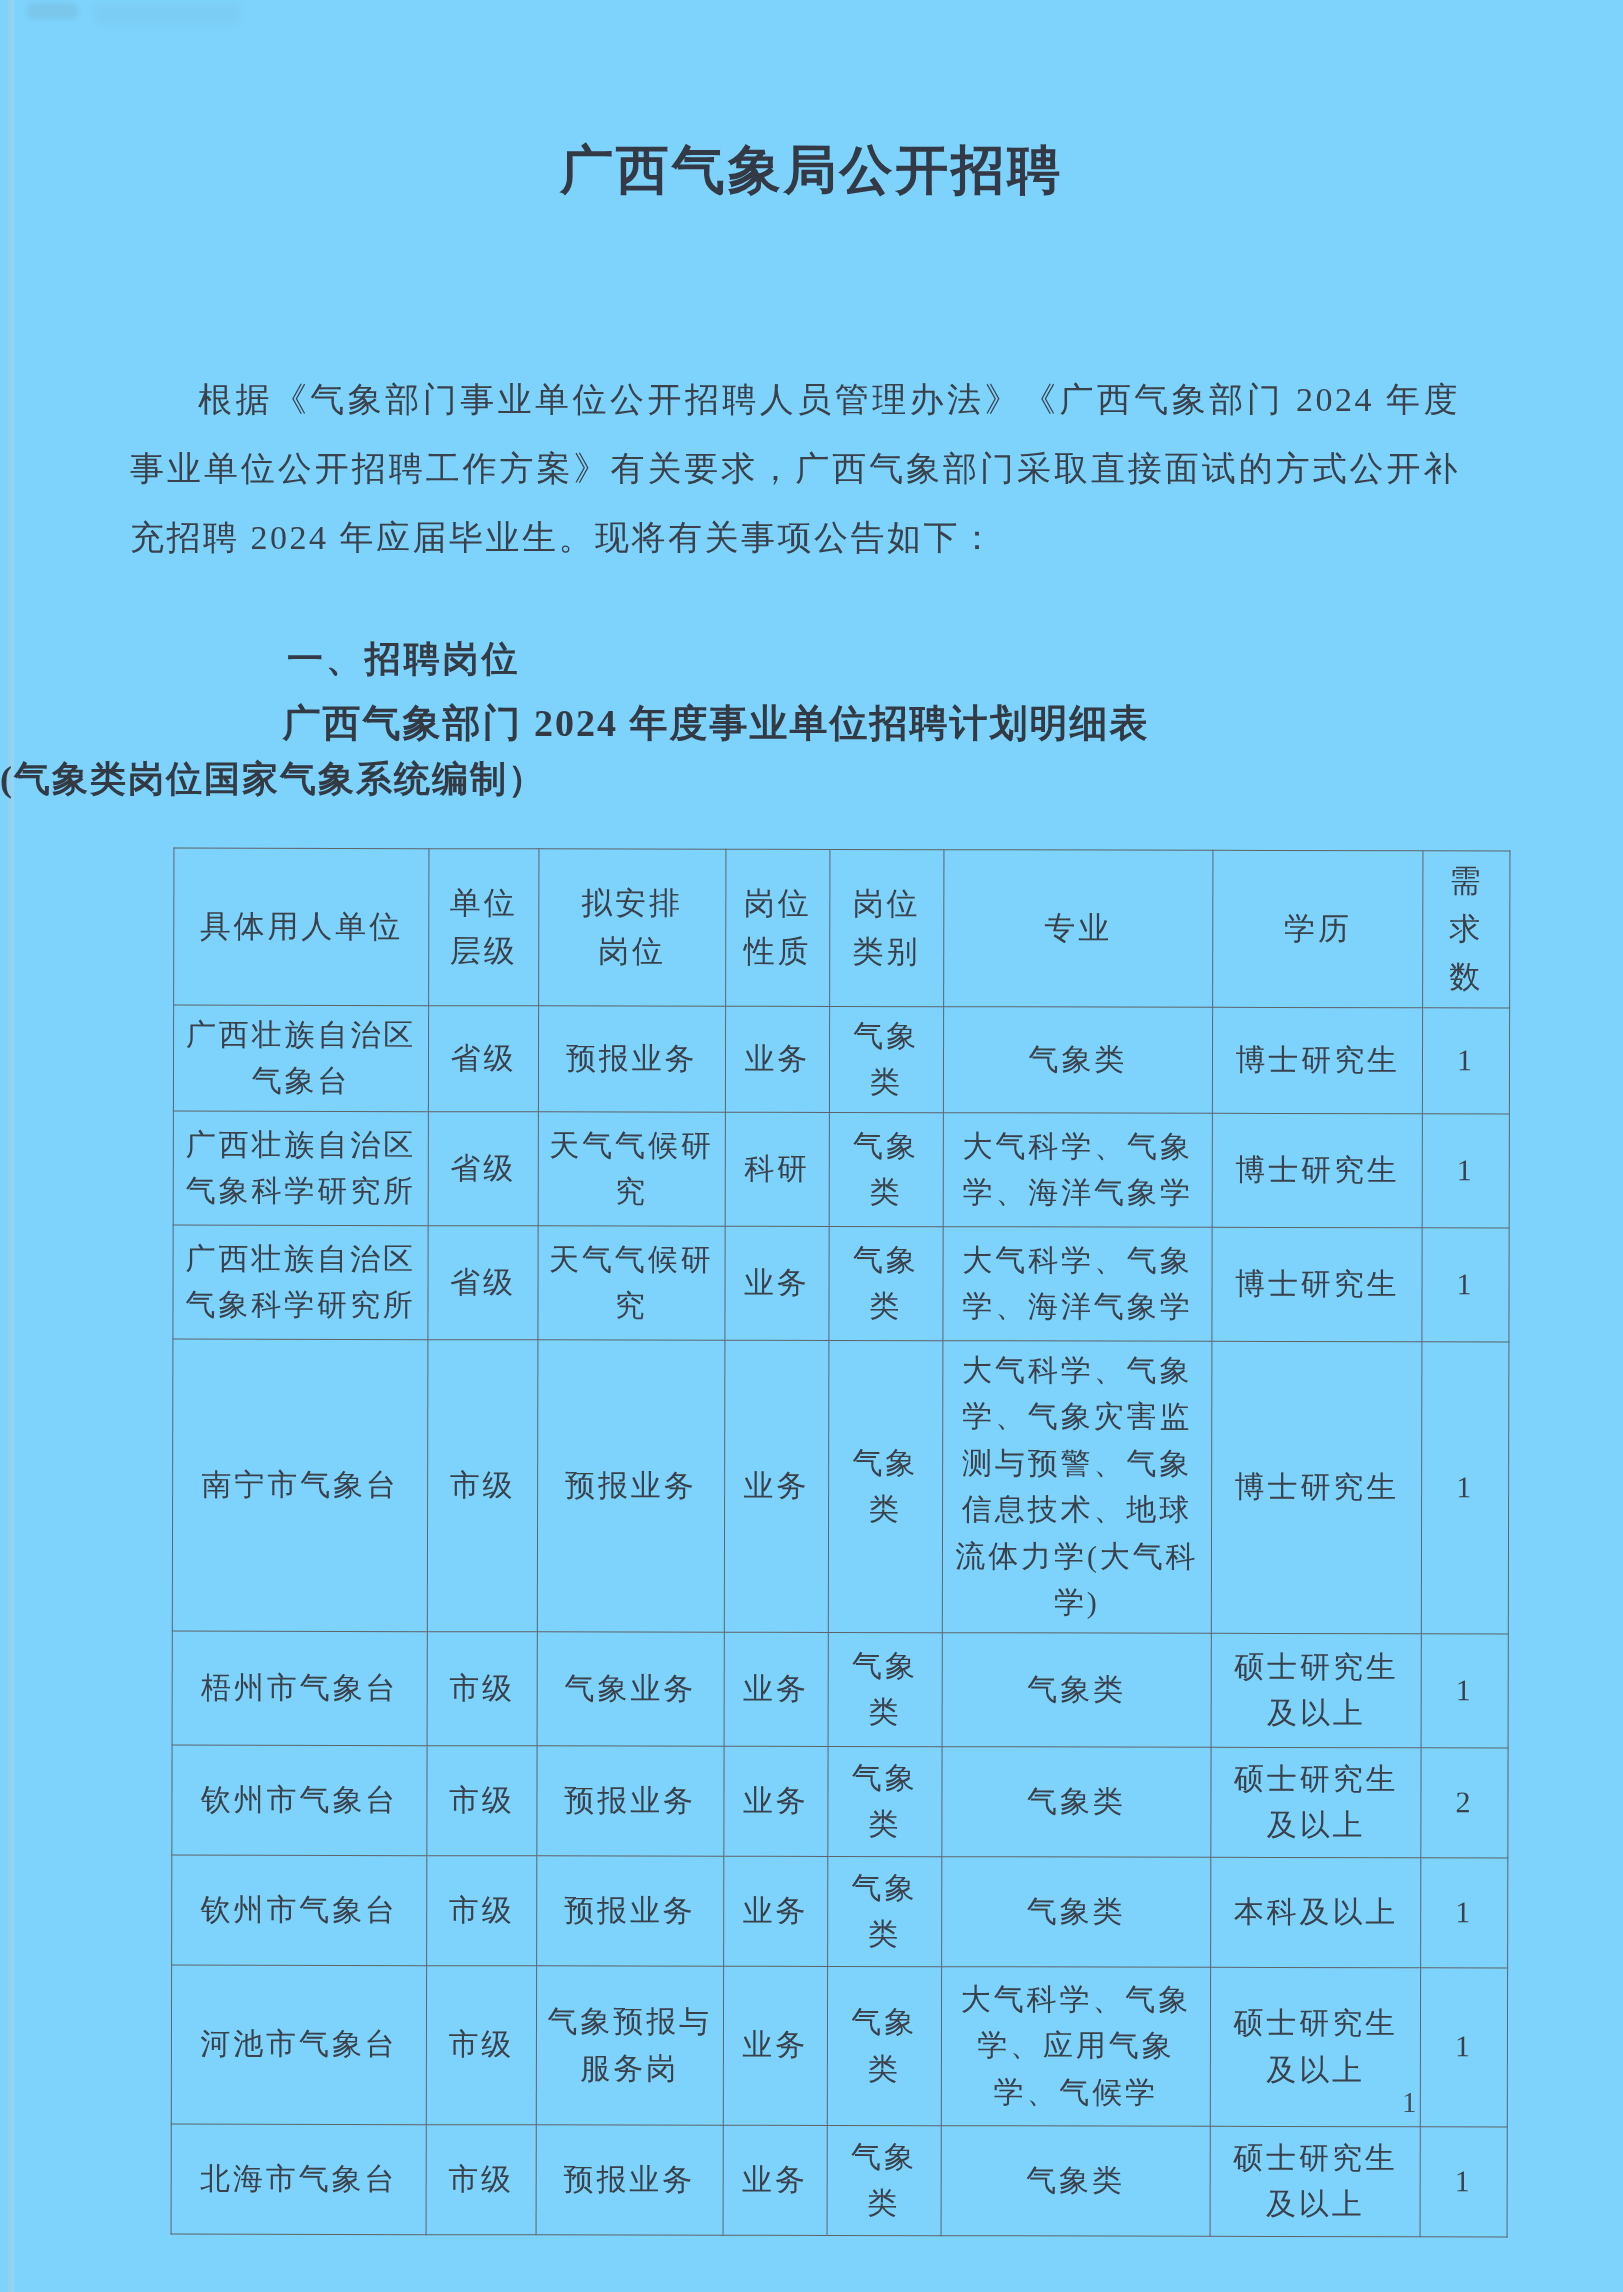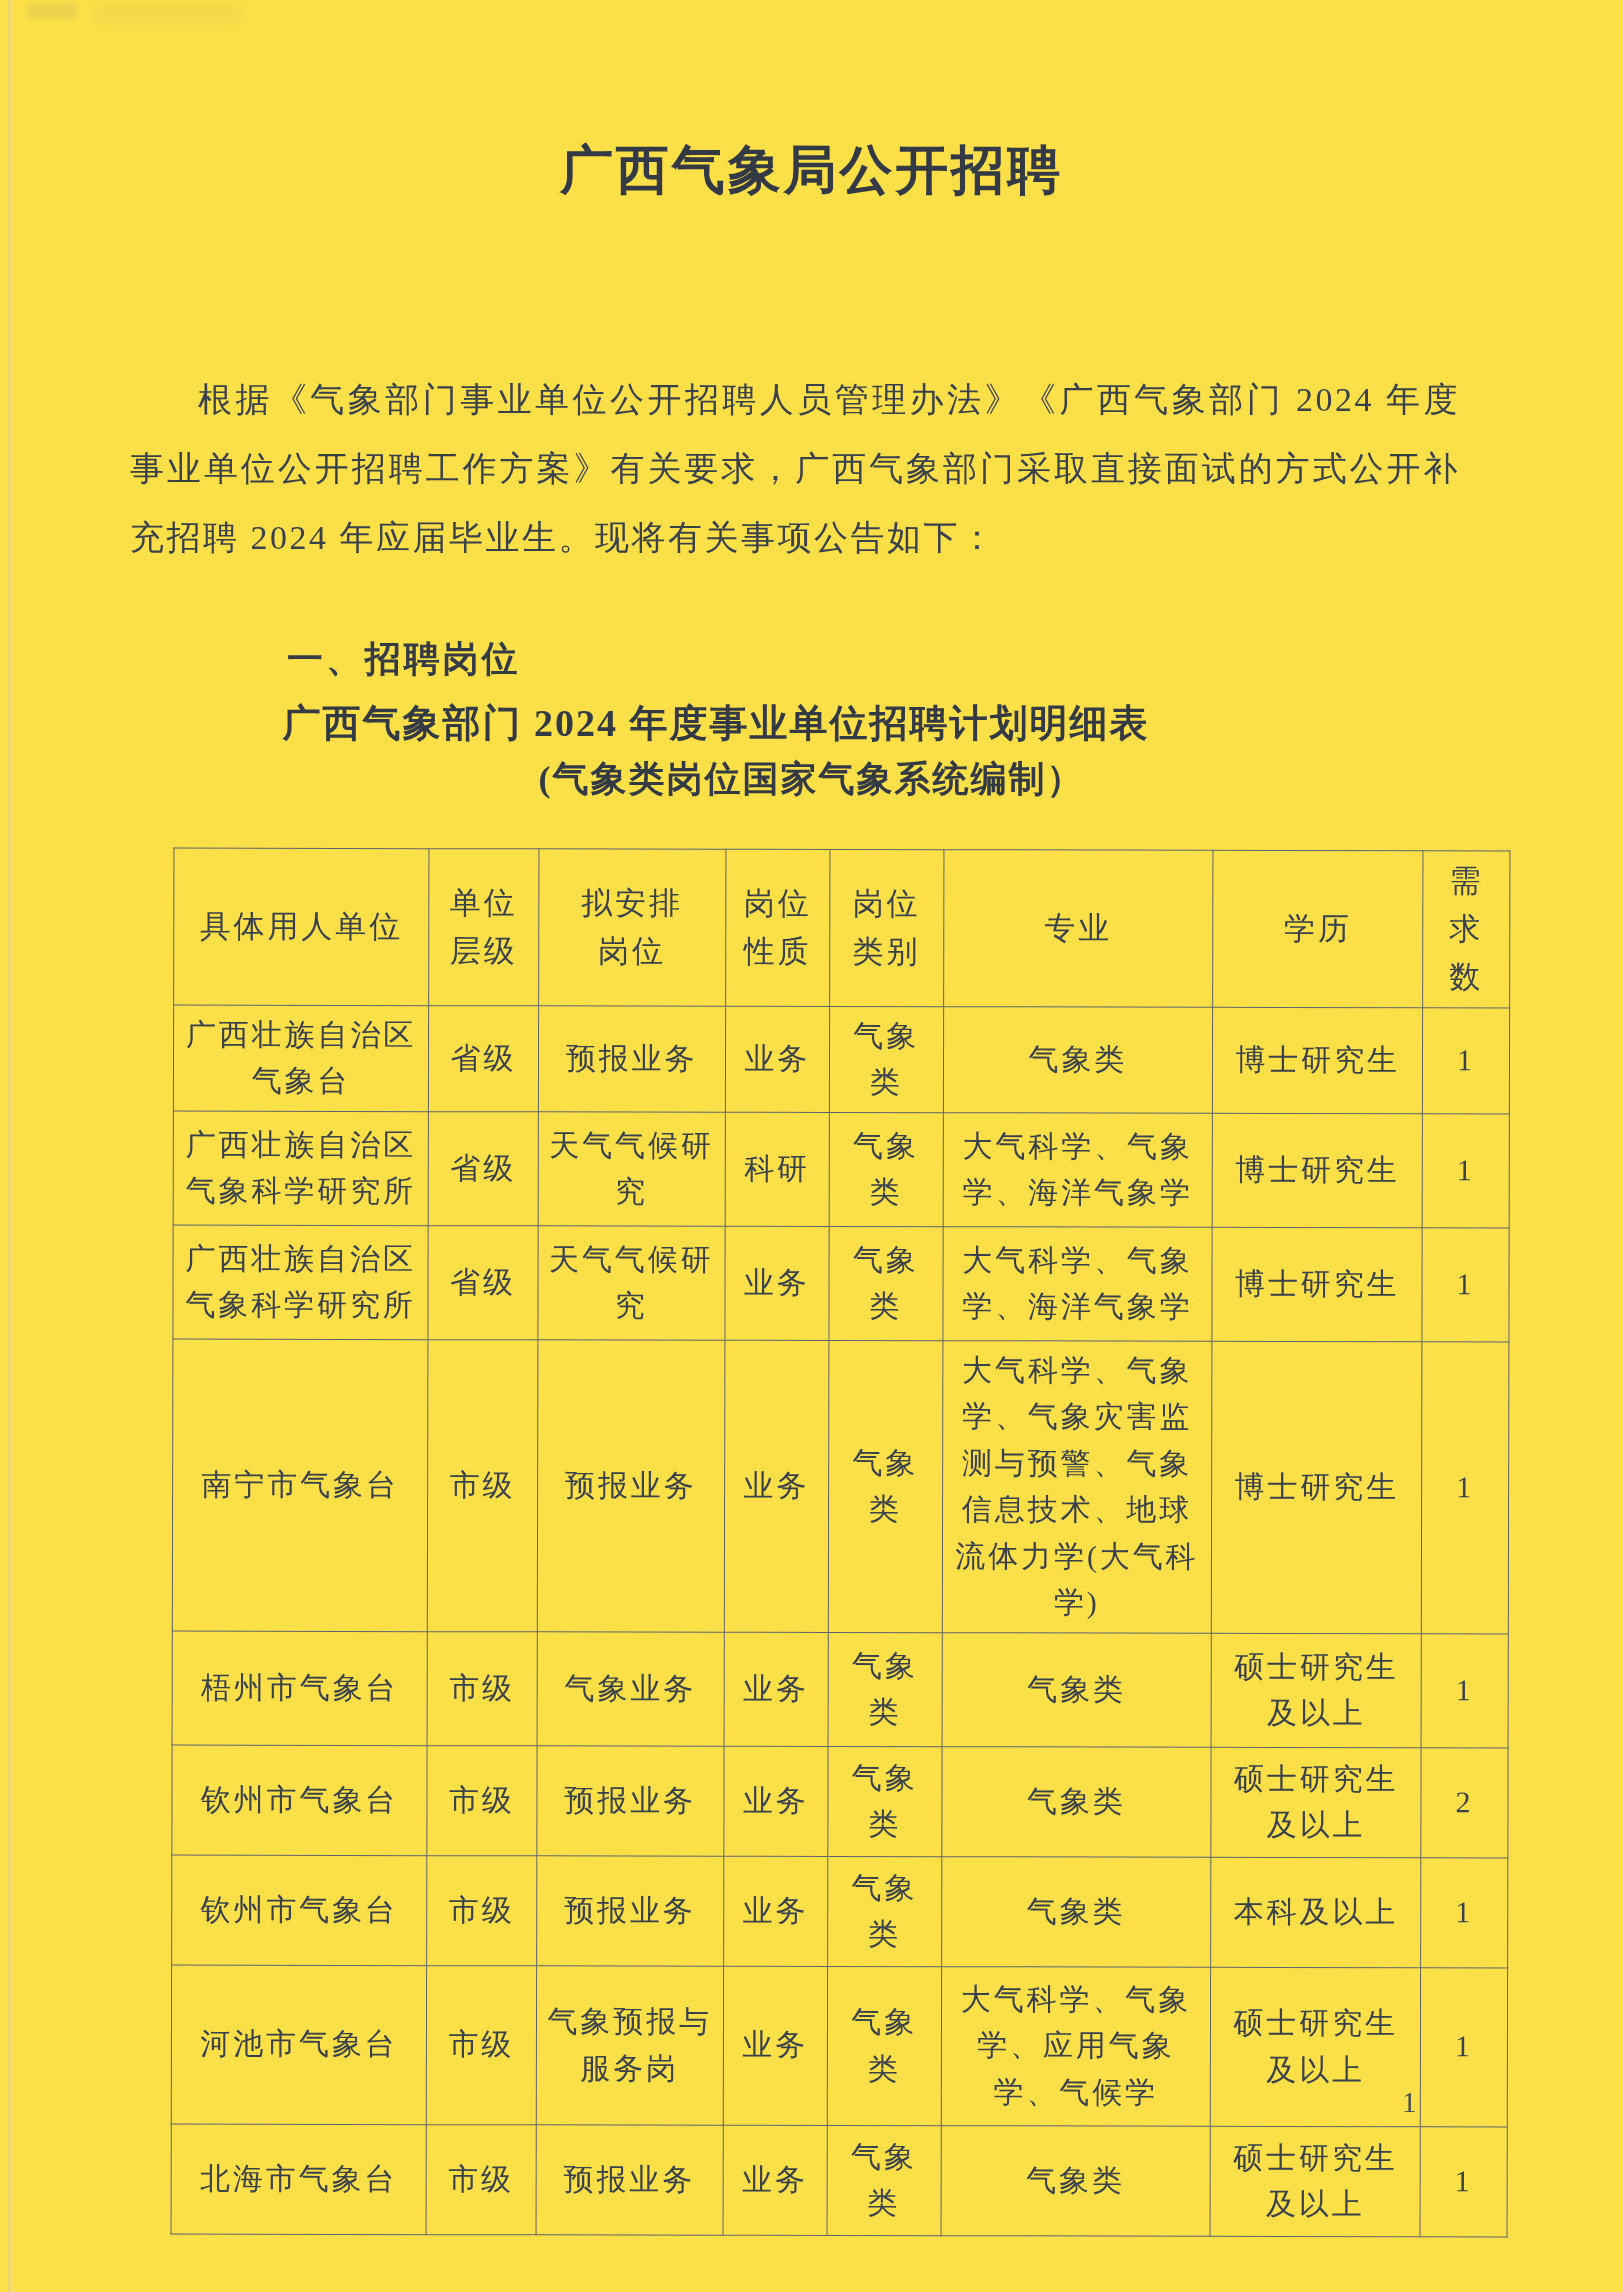--- a/index.html
+++ b/index.html
@@ -4,21 +4,21 @@
 <style>
   html,body{margin:0;padding:0;}
   body{
     width:1623px;height:2293px;
     background:#ffffff;
     font-family:"Liberation Serif","DejaVu Serif",serif;
     color:#3a4049;
     position:relative;
     overflow:hidden;
   }
-  .page{position:absolute;inset:0;background:#fde047;font-family:Liberation Serif, serif;}
+  .page{position:absolute;inset:0;background:#7dd3fc;font-family:Liberation Serif, serif;}
   
   .scan-edge{
     position:absolute;left:7.8px;top:0;width:5.9px;height:2293px;
     background:linear-gradient(to right, rgba(210,190,190,0.35), rgba(240,235,235,0.15));
     pointer-events:none;
   }
   .smudge{position:absolute;background:#6a7480;filter:blur(2.9px);border-radius:5.9px;pointer-events:none;}
   .smudge.s1{left:27.4px;top:2.9px;width:51px;height:15.7px;opacity:0.13;}
   .smudge.s2{left:94px;top:2px;width:147px;height:23.5px;opacity:0.05;}
   
@@ -38,21 +38,21 @@
     position:absolute;top:635px;left:130px;width:1330px;
     padding-left:157px;box-sizing:border-box;
     font-size:36px;font-weight:bold;letter-spacing:2.9px;color:#343b45;
   }
   .table-title{
     position:absolute;top:698px;left:0;width:1432px;
     text-align:center;font-size:38px;font-weight:bold;letter-spacing:2px;color:#333a44;
   }
   .table-subtitle{
     position:absolute;top:755px;left:0;width:1623px;
-    text-align:center;font-size:36px;font-weight:bold;letter-spacing:2px;color:#333a44;
+    font-size:36px;font-weight:bold;letter-spacing:2px;color:#333a44;
   }
   
   .plan-table{
     position:absolute;top:849px;left:172px;width:1337px;
     border-collapse:collapse;table-layout:fixed;
     transform:rotate(0.12deg);
   }
   .plan-table th,.plan-table td{
     border:1.6px solid #5e636b;
     text-align:center;vertical-align:middle;

